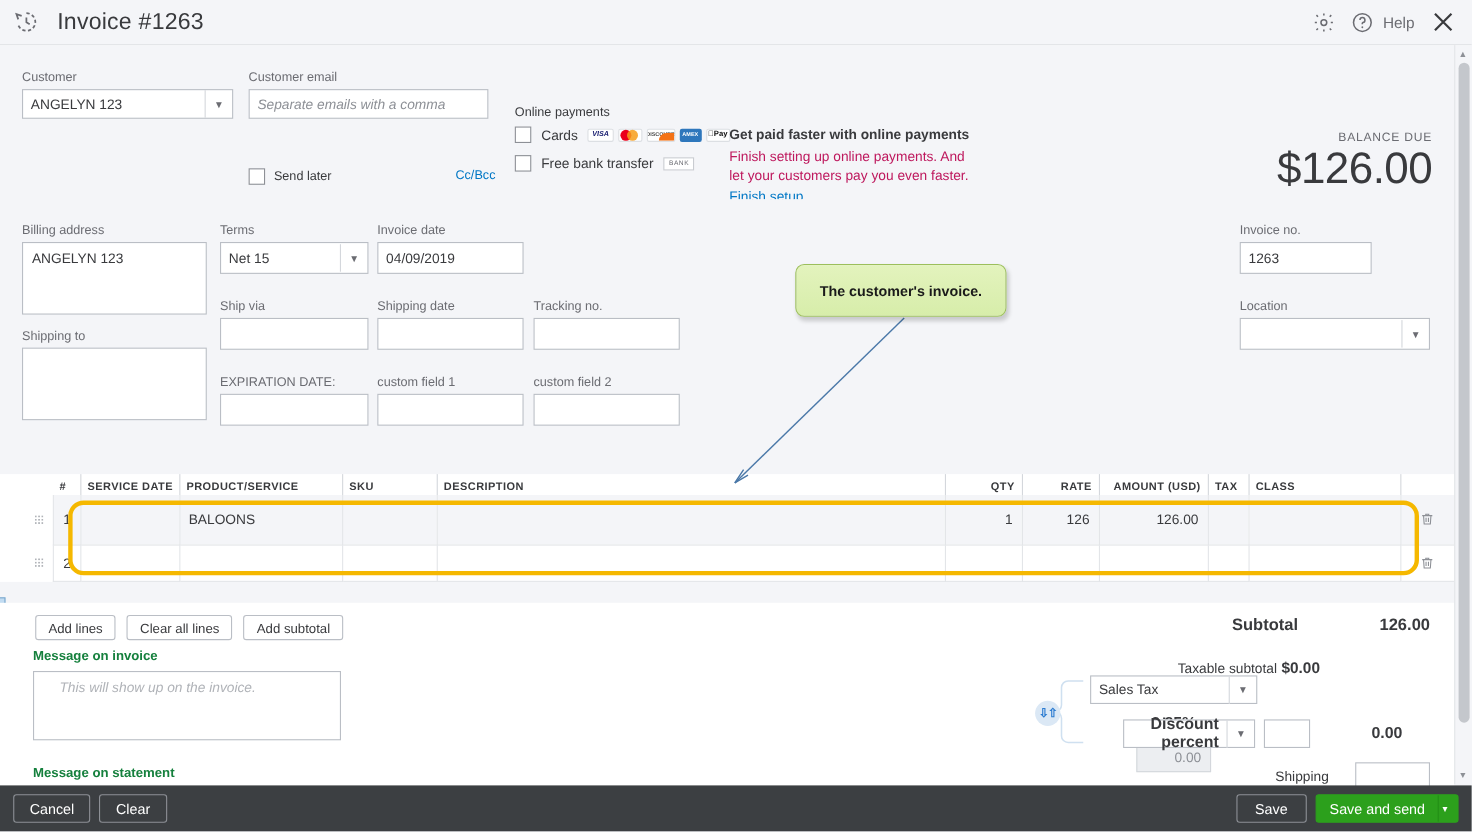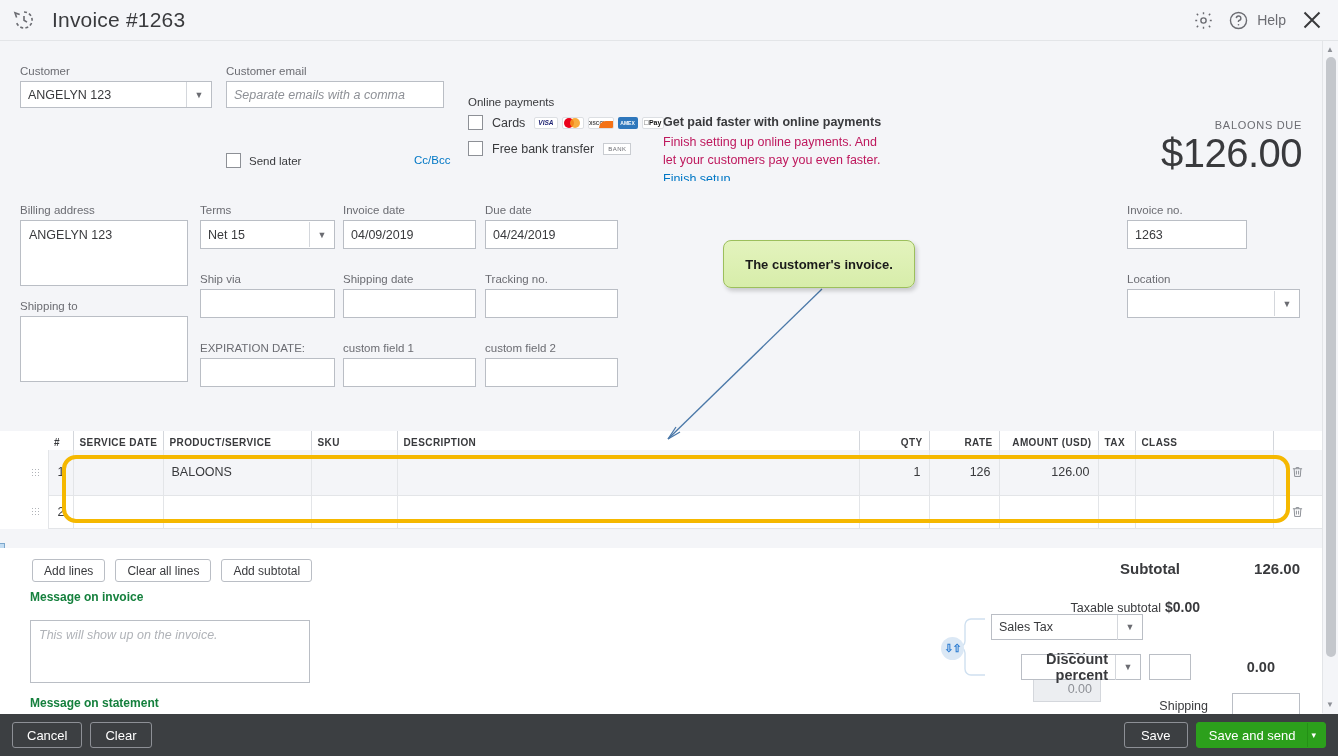--- a/index.html
+++ b/index.html
@@ -150,23 +150,23 @@
   .bottom { position:absolute; left:0; top:548px; width:1322px; height:175px; background:#fff; }
   .btn-ghost {
     display:inline-flex; align-items:center; justify-content:center;
     background:#fff; border:1px solid #babec5; border-radius:3px;
     height:23px; padding:0 11px; font-size:12px; color:#393a3d; cursor:pointer;
   }
   .lines-btns { position:absolute; left:32px; top:11px; display:flex; gap:10px; }
   .msg-lbl { font-size:12px; font-weight:600; color:#15803d; }
   .msg-inv { position:absolute; left:30px; top:39px; }
   .msg-inv .ta {
-    margin-top:15px; width:280px; height:63px; background:#fff;
+    margin-top:5px; width:280px; height:63px; background:#fff;
     border:1px solid #babec5; font-size:12.5px; font-style:italic; color:#b0b3b8;
-    padding:7px 8px;
+    padding:7px 23px;
   }
   .msg-stm { position:absolute; left:30px; top:145px; }
   .msg-stm .ta { margin-top:5px; width:280px; height:30px; background:#fff; border:1px solid #babec5; }
 
   .totals { position:absolute; left:940px; top:0; width:382px; }
   .t-subtotal { position:absolute; right:22px; top:12px; display:flex; align-items:center; }
   .t-subtotal .lbl { font-size:15px; font-weight:700; color:#393a3d; }
   .t-subtotal .val { font-size:15px; font-weight:700; color:#393a3d; width:120px; text-align:right; }
   .t-taxsub { position:absolute; right:122px; top:51px; font-size:12.5px; color:#393a3d; }
   .t-taxsub b { font-size:14px; font-weight:700; margin-left:4px; }
@@ -301,21 +301,21 @@
       </div>
     </div>
 
     <div class="promo">
       <h4>Get paid faster with online payments</h4>
       <p>Finish setting up online payments. And let your customers pay you even faster.</p>
       <a href="#">Finish setup</a>
     </div>
 
     <div class="balance">
-      <div class="bal-lbl">BALOONS DUE</div>
+      <div class="bal-lbl">BALANCE DUE</div>
       <div class="bal-amt">$126.00</div>
     </div>
   </div>
 
   <div class="panel2">
 
     <div class="left-tab"></div>
 
     <div class="f-billing">
       <span class="fld-label">Billing address</span>
@@ -333,24 +333,20 @@
         <span class="val">Net 15</span>
         <span class="caret">▼</span>
       </div>
     </div>
 
     <div class="f-invdate">
       <span class="fld-label">Invoice date</span>
       <div class="inp tall-inp">04/09/2019</div>
     </div>
 
-    <div class="f-duedate">
-      <span class="fld-label">Due date</span>
-      <div class="inp tall-inp">04/24/2019</div>
-    </div>
 
     <div class="f-shipvia">
       <span class="fld-label">Ship via</span>
       <div class="inp tall-inp"></div>
     </div>
 
     <div class="f-shipdate">
       <span class="fld-label">Shipping date</span>
       <div class="inp tall-inp"></div>
     </div>

